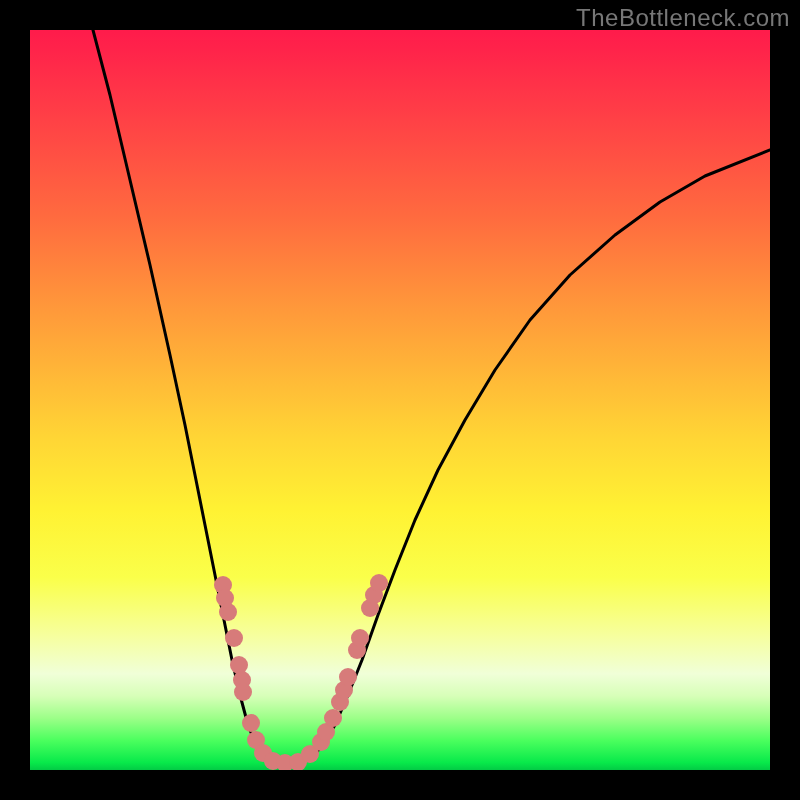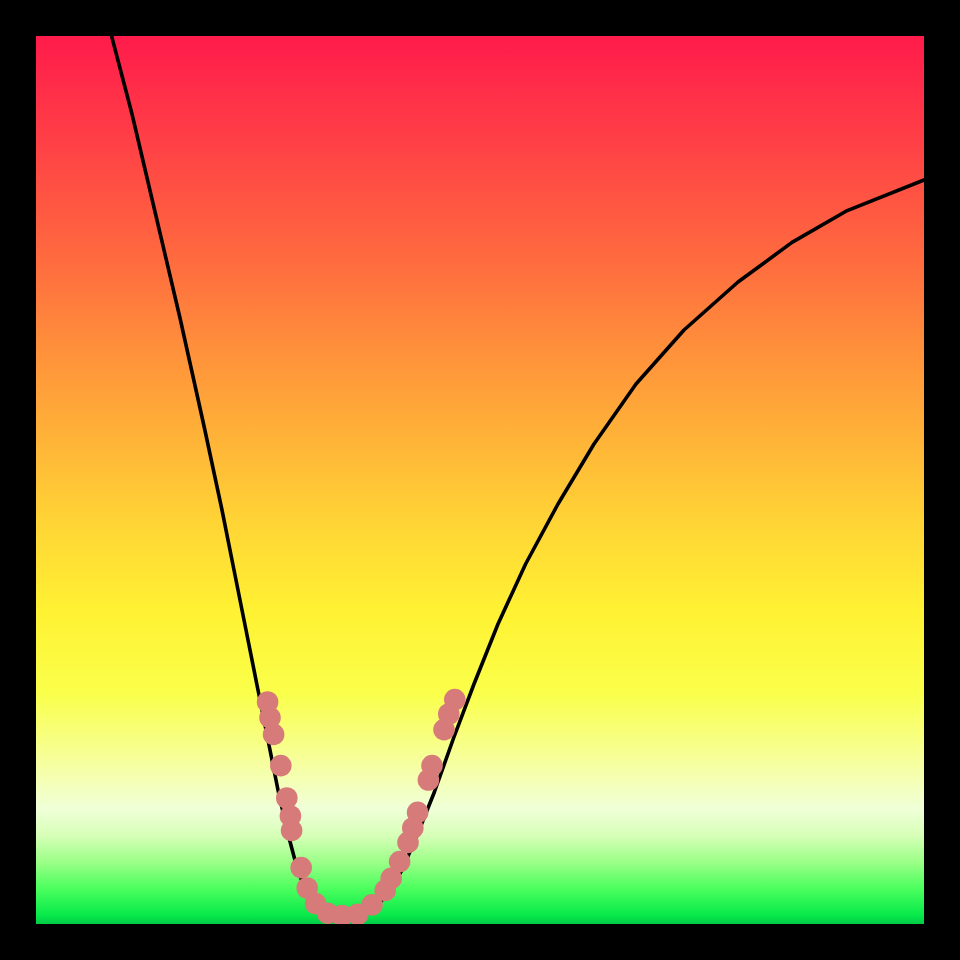--- a/index.html
+++ b/index.html
@@ -69,20 +69,21 @@
   }
   .marker {
     fill: #d77b7a;
     stroke: none;
   }
 </style>
 </head>
 <body>
 
 <div class="frame">
+  <div class="watermark">TheBottleneck.com</div>
 
   <div class="plot">
     <svg id="svg" width="740" height="740" viewBox="0 0 740 740">
         <path d="M63 0 L80 65 L100 150 L120 235 L140 325 L155 395 L165 445 L175 495 L185 545 L195 595 L202 630 L210 665 L218 695 L226 715 L234 727 L243 733 L252 735 L262 735 L272 733 L282 727 L293 715 L305 695 L318 665 L332 630 L348 585 L365 540 L385 490 L408 440 L435 390 L465 340 L500 290 L540 245 L585 205 L630 172 L675 146 L740 120" class="curve"></path>
         <circle cx="193" cy="555" r="9" class="marker"></circle>
         <circle cx="195" cy="568" r="9" class="marker"></circle>
         <circle cx="198" cy="582" r="9" class="marker"></circle>
         <circle cx="204" cy="608" r="9" class="marker"></circle>
         <circle cx="209" cy="635" r="9" class="marker"></circle>
         <circle cx="212" cy="650" r="9" class="marker"></circle>

